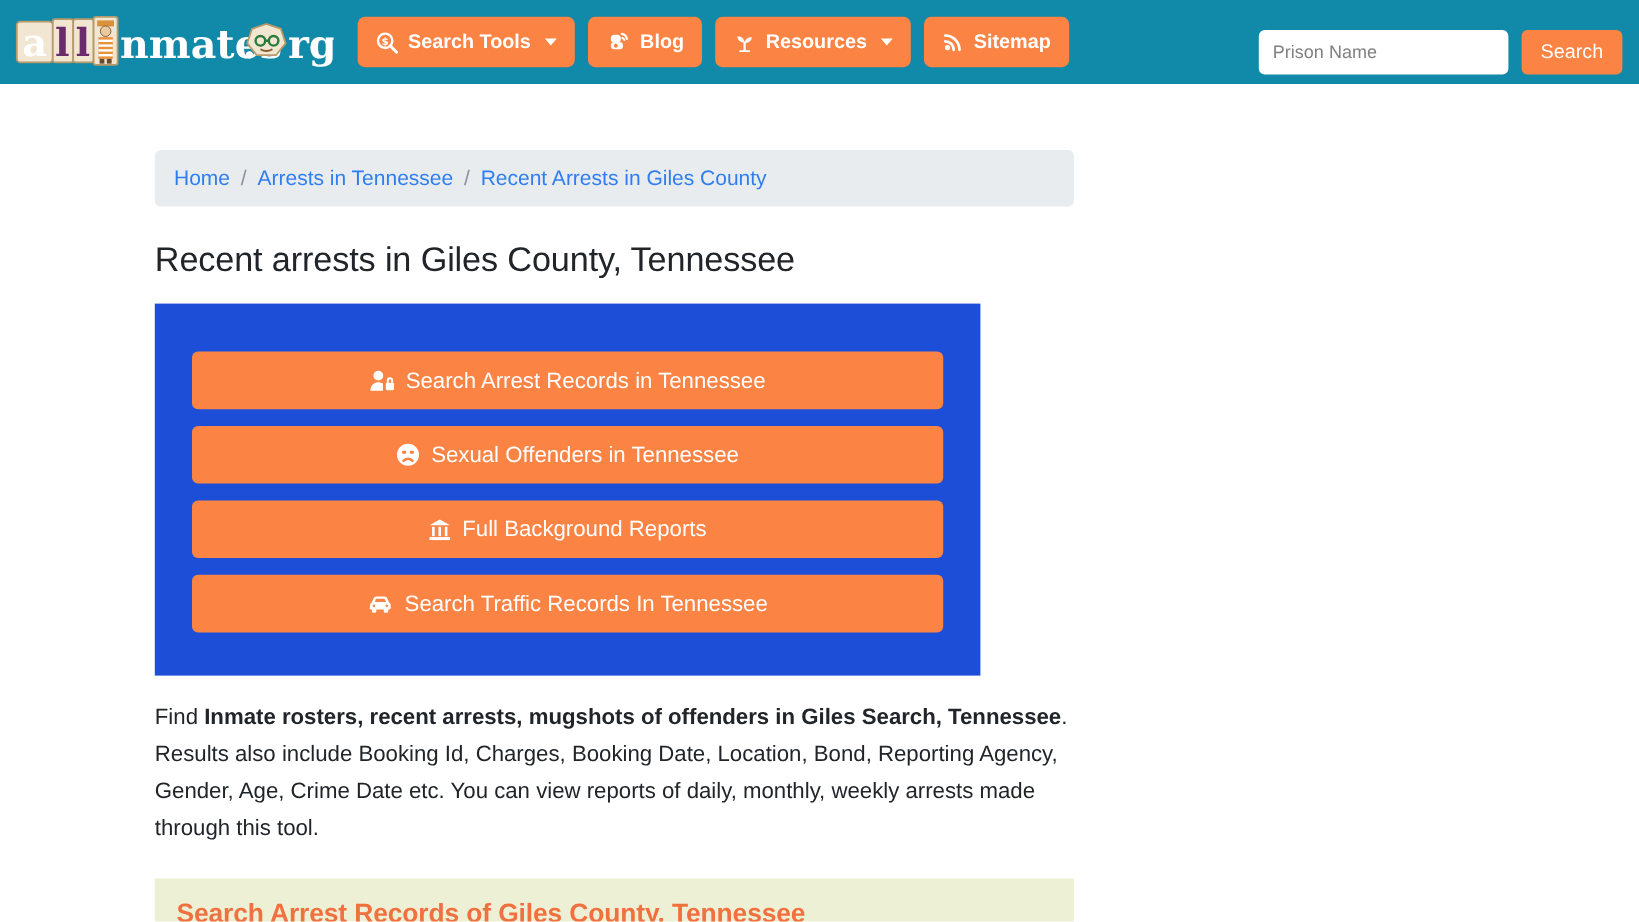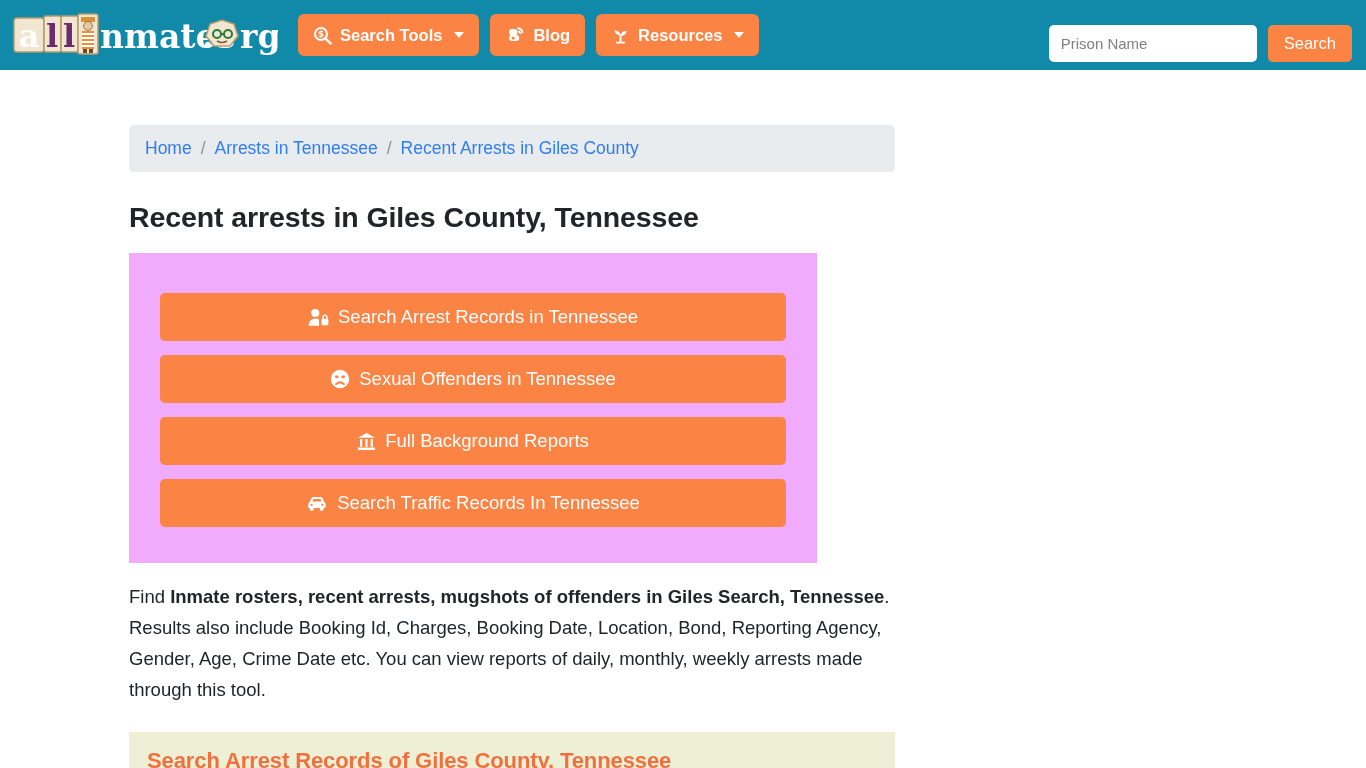--- a/index.html
+++ b/index.html
@@ -118,29 +118,29 @@
     color: #2f7ef0;
     text-decoration: none;
     cursor: pointer;
     text-align: center;
   }
   .bc-sep { margin: 0 9px; color: #8a9199; }
 
   .page-title {
     font-size: 28.5px;
     color: #212529;
-    font-weight: bold;
+    font-weight: normal;
     margin: 29px 0 0 0;
     letter-spacing: -0.1px;
   }
 
   .cta-panel {
     margin-top: 19px;
     width: 688px;
-    background: #f0abfc;
+    background: #1d4ed8;
     padding: 40px 31px 36px 31px;
   }
   .cta-btn {
     display: flex;
     align-items: center;
     justify-content: center;
     gap: 9px;
     width: 626px;
     height: 48px;
     background: #fb8343;
@@ -258,20 +258,30 @@
           <path d="M10 17 v-7" stroke="#ffffff" stroke-width="2" stroke-linecap="round"></path>
           <path d="M10 10 C6.5 10 4 8 3.6 4.8 C7 4.4 9.6 6.3 10 10 z" fill="#ffffff"></path>
           <path d="M10 10.6 C13.5 10.6 16 8.6 16.4 5.4 C13 5 10.4 6.9 10 10.6 z" fill="#ffffff"></path>
           <path d="M6 17.5 h8" stroke="#ffffff" stroke-width="1.6" stroke-linecap="round"></path>
         </svg>
       </span>
       <span>Resources</span>
       <span class="caret"></span>
     </button>
 
+    <button class="nav-btn">
+      <span class="ico">
+        <svg width="18" height="18" viewBox="0 0 20 20" aria-hidden="true">
+          <circle cx="5.1" cy="15.2" r="2.4" fill="#ffffff"></circle>
+          <path d="M3 9.4 a7.8 7.8 0 0 1 7.8 7.8" fill="none" stroke="#ffffff" stroke-width="2.5" stroke-linecap="round"></path>
+          <path d="M3 4 a13.2 13.2 0 0 1 13.2 13.2" fill="none" stroke="#ffffff" stroke-width="2.5" stroke-linecap="round"></path>
+        </svg>
+      </span>
+      <span>Sitemap</span>
+    </button>
   </div>
 
   <div class="search-wrap">
     <input class="search-input" type="text" placeholder="Prison Name" style="">
     <button class="search-btn">Search</button>
   </div>
 </div>
 
 <div class="main">
 

